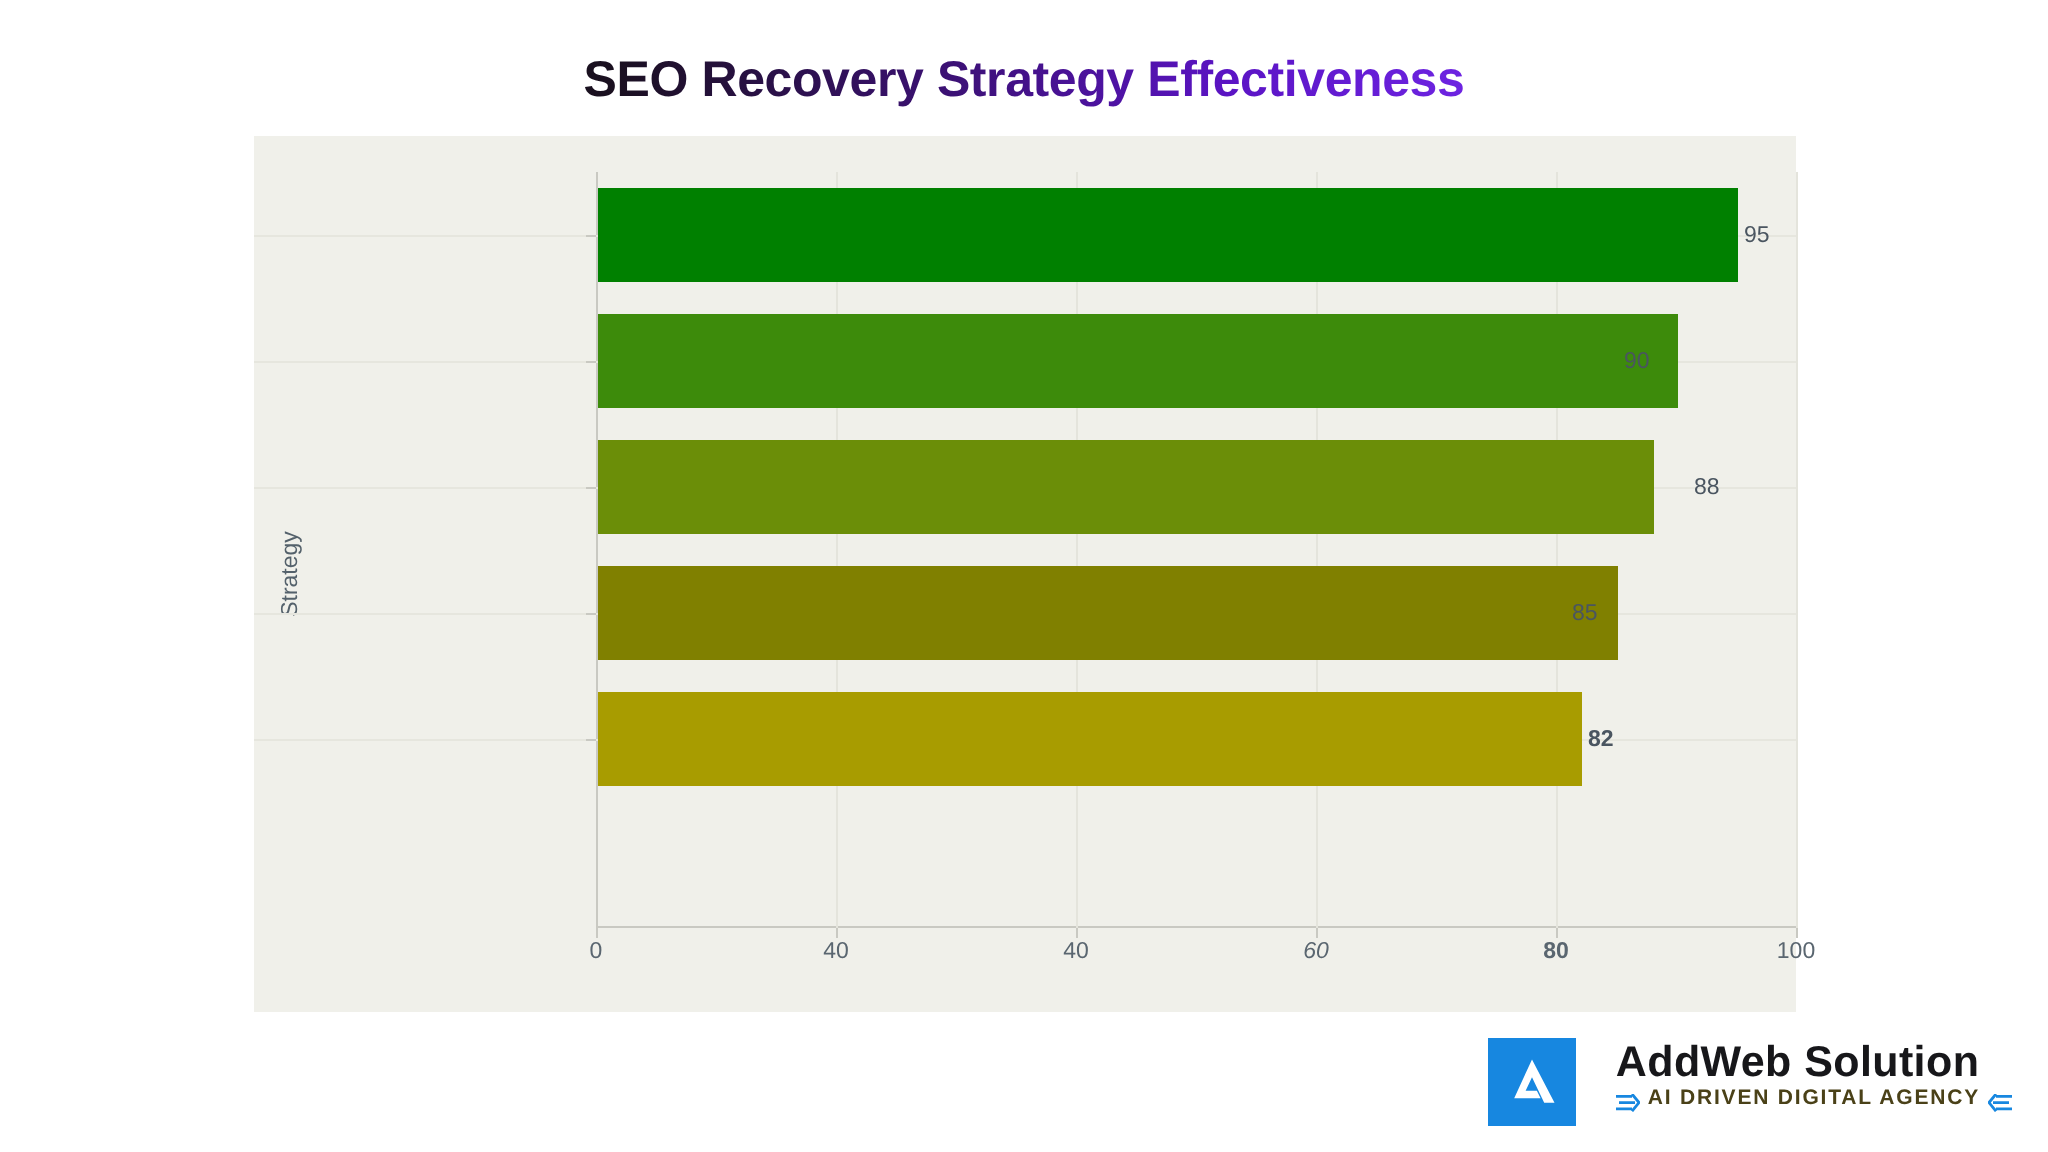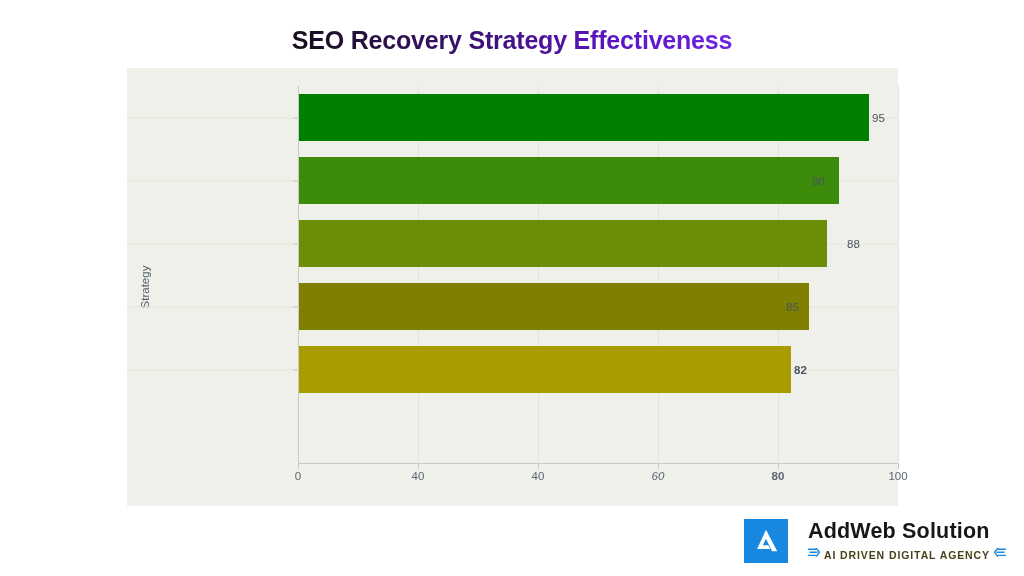--- a/index.html
+++ b/index.html
@@ -157,21 +157,21 @@
   .logo-text { display: flex; flex-direction: column; gap: 1px; }
   .logo-name {
     font-size: 21.5px;
     font-weight: bold;
     color: #17171a;
     letter-spacing: 0.2px;
     line-height: 1;
     white-space: nowrap;
   }
   .logo-tag-row {
-    display: flex; align-items: flex-end; gap: 4px;
+    display: flex; align-items: flex-start; gap: 4px;
   }
   .logo-tag {
     font-size: 10.5px;
     font-weight: bold;
     color: #4a4118;
     letter-spacing: 0.9px;
     white-space: nowrap;
   }
 </style>
 </head>

